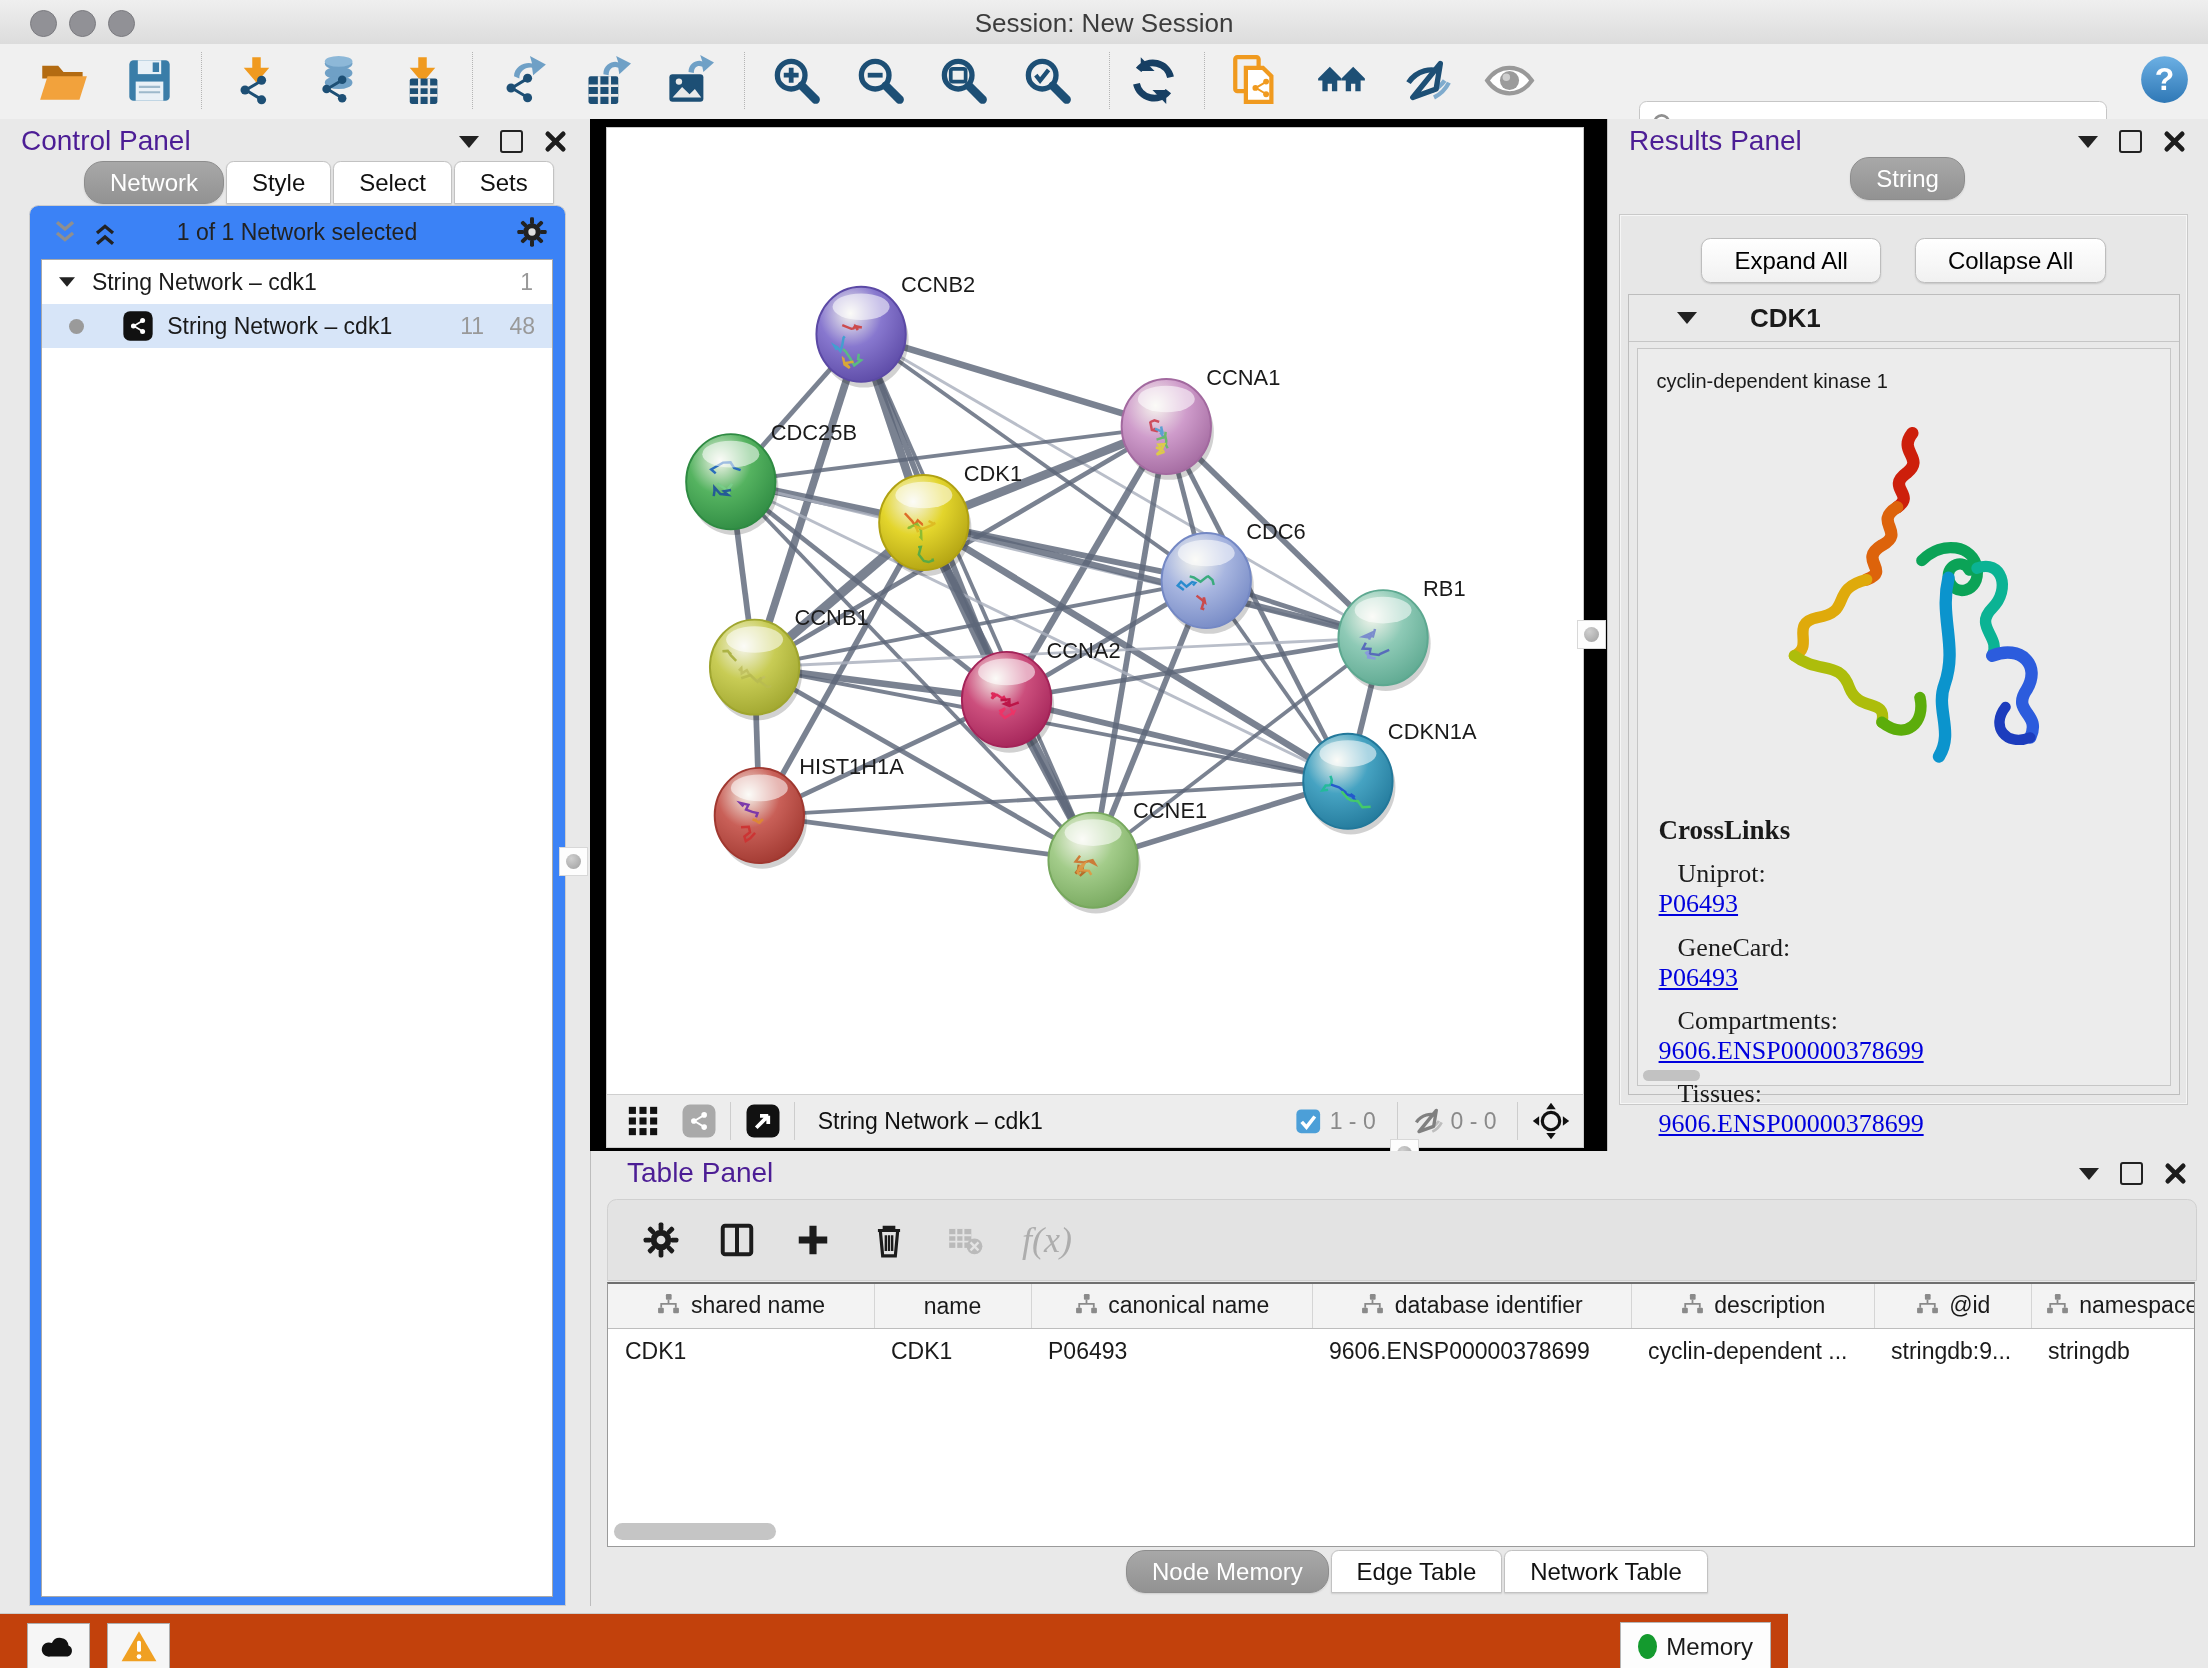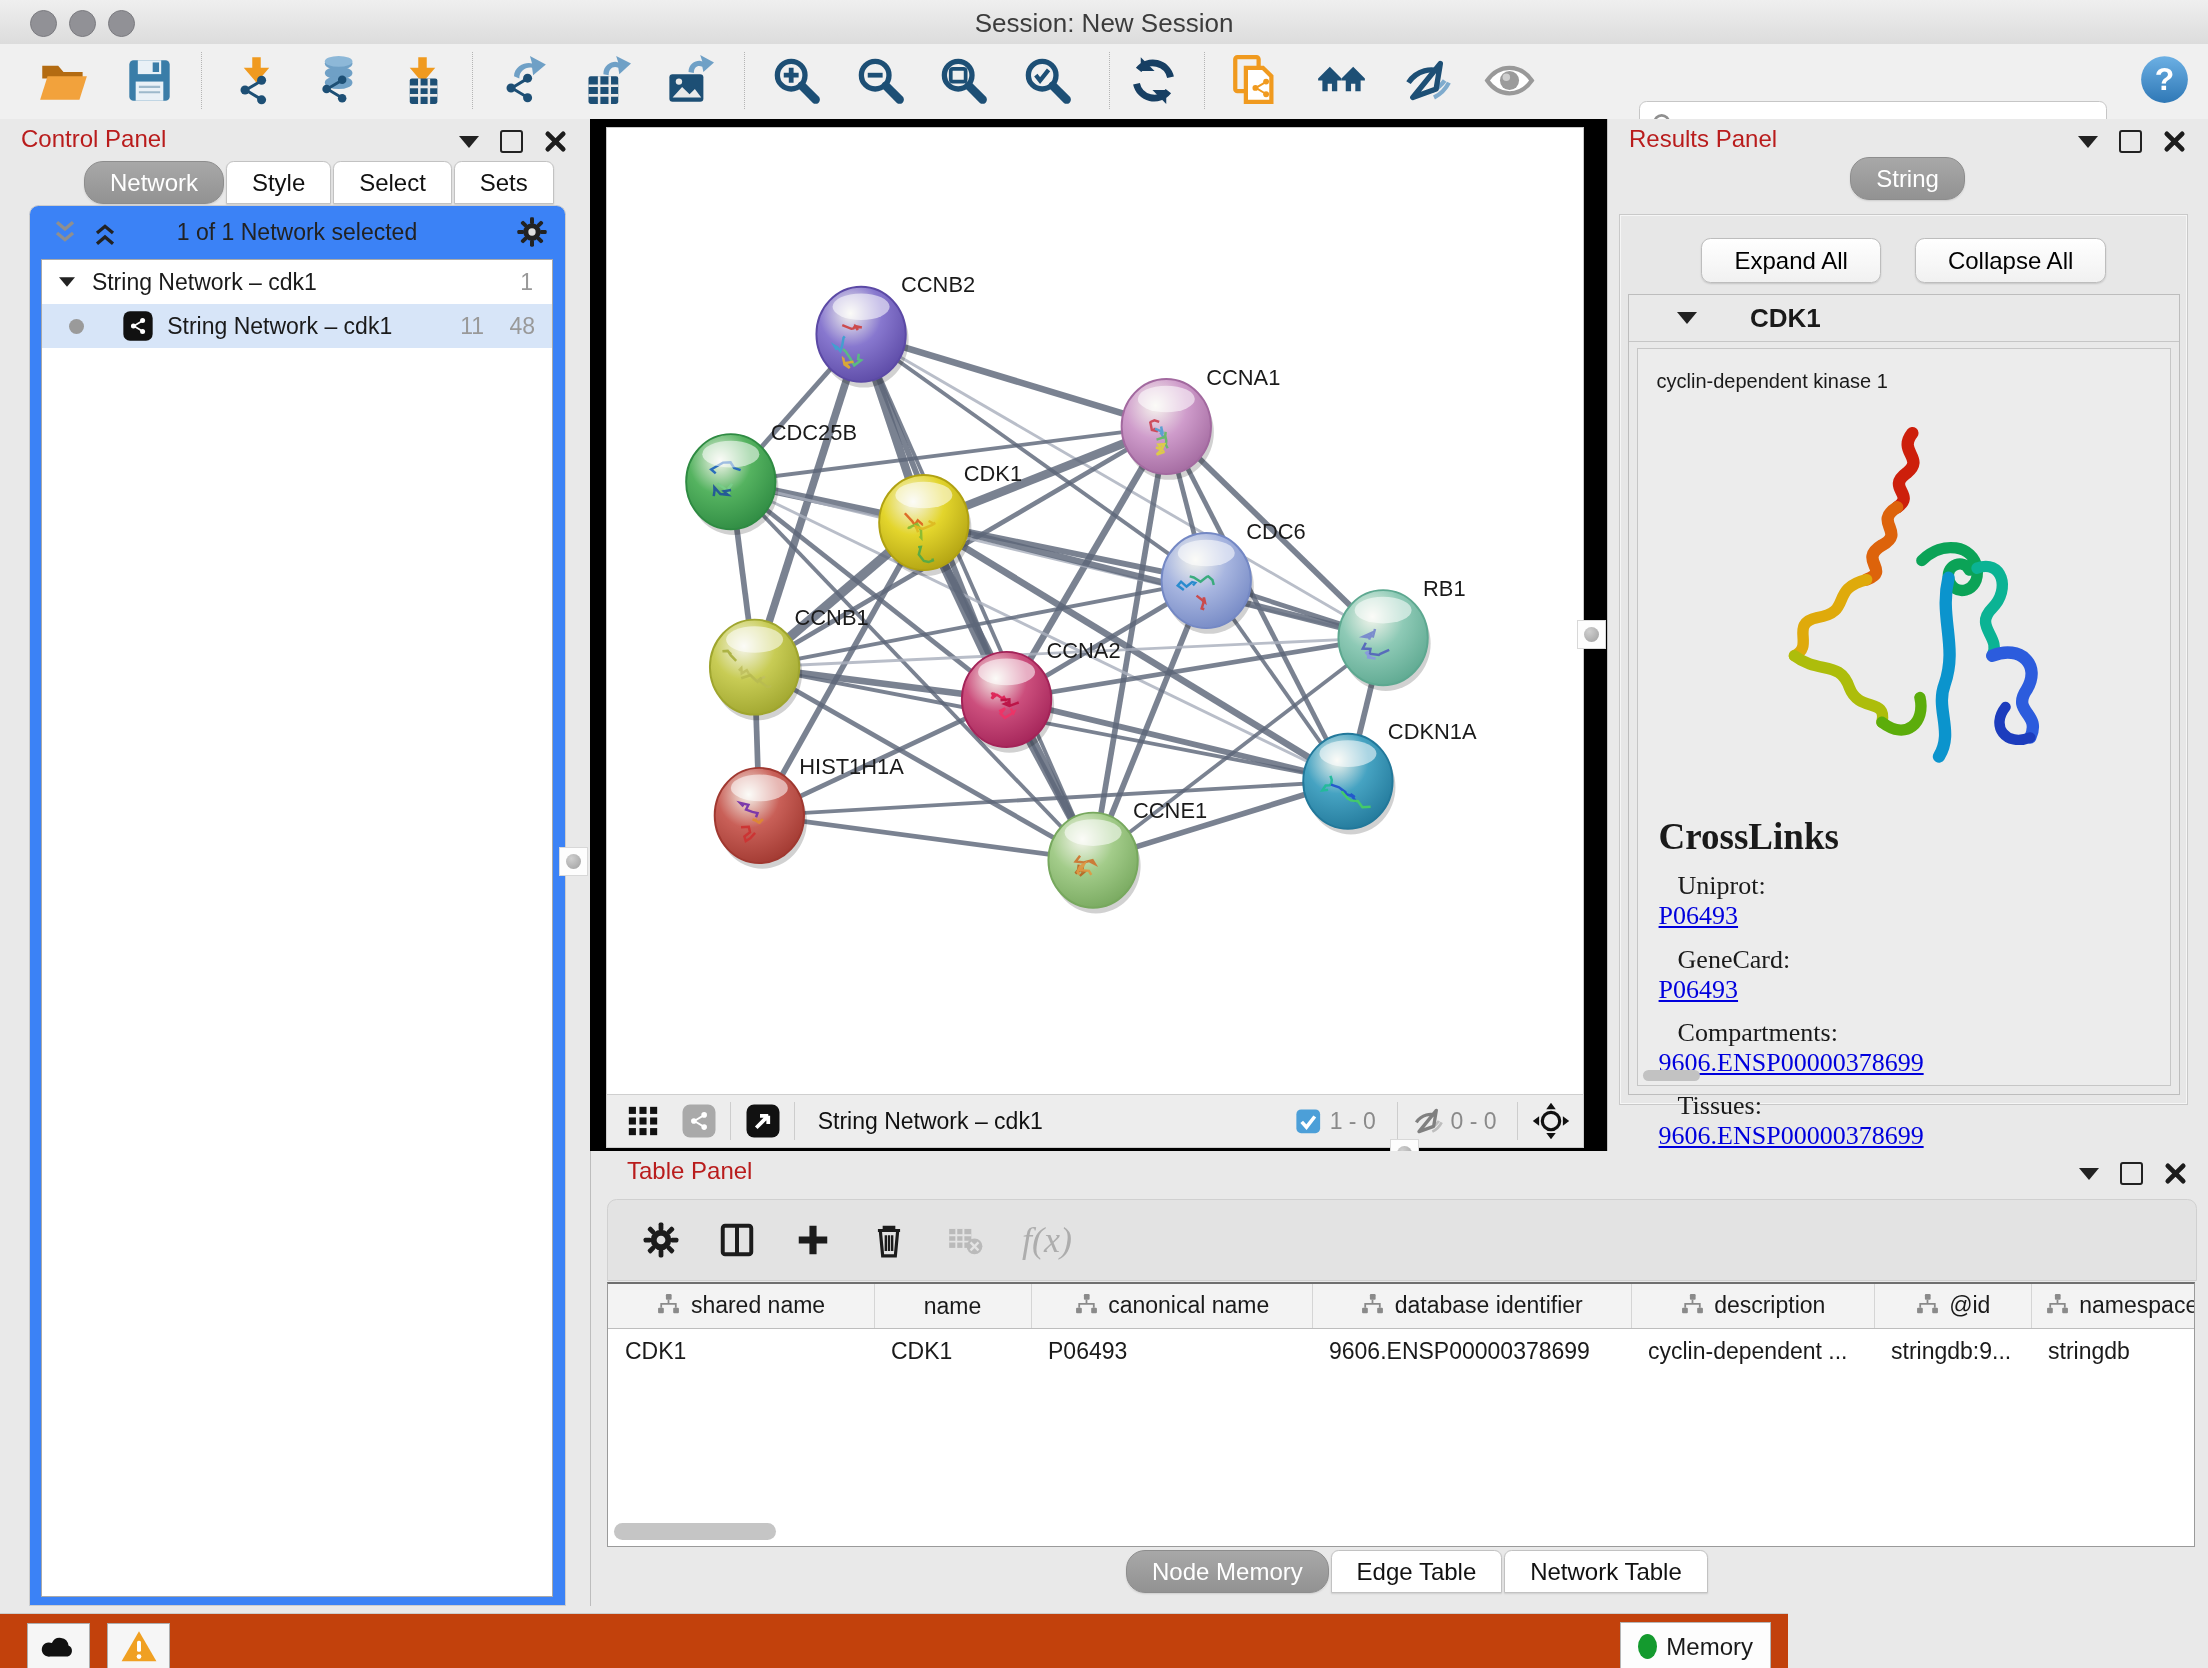--- a/index.html
+++ b/index.html
@@ -15,21 +15,21 @@
   
   #toolbar{left:0;top:44px;width:2208px;height:75px;background:#f0f0f0;border-bottom:1px solid #c4c4c4;}
   .tbico{position:absolute;top:11.4px;width:51px;height:51px;}
   .tbsep{position:absolute;top:7.6px;height:57px;border-left:1.9px dotted #b4b4b4;}
   #searchbox{position:absolute;left:1639px;top:57px;width:466px;height:46px;background:#fff;
              border:1px solid #c6c6c6;border-radius:7.6px;}
   #searchbox svg{position:absolute;left:11.4px;top:9.5px;}
   #searchbox input{position:absolute;left:44px;top:3.8px;width:409px;height:34px;border:none;outline:none;
                    font-size:23px;font-family:inherit;background:transparent;}
   
-  .ptitle{font-size:24px;color:#b91c1c;}
+  .ptitle{font-size:28px;color:#4c1d95;}
   .pctrl{display:flex;gap:21px;align-items:center;}
   .tri{width:0;height:0;border-left:10.5px solid transparent;border-right:10.5px solid transparent;
        border-top:12.4px solid #222;}
   .sq{width:19px;height:19px;border:2.9px solid #222;border-radius:2.9px;}
   
   .tab{display:inline-block;padding:6.7px 25px;font-size:24px;background:#fff;color:#111;
        border:1px solid #c2c2c2;border-radius:7.6px 7.6px 0 0;margin-right:1.9px;box-shadow:0 1px 1.9px rgba(0,0,0,.12);}
   .tab.sel{background:linear-gradient(#a8a8a8,#929292);color:#fff;border-color:#8d8d8d;border-radius:19px;}
   
   #control-panel{left:0;top:119px;width:590px;height:1032px;background:#e9e9e9;border-right:1px solid #bdbdbd;}
@@ -62,21 +62,21 @@
   #rp-buttons{position:absolute;left:0;right:0;top:23px;display:flex;justify-content:center;gap:34px;}
   .rbtn{background:linear-gradient(#ffffff,#f1f1f1);border:1px solid #bdbdbd;border-radius:9.5px;
         font-size:24px;padding:7.6px 32px;box-shadow:0 1px 1.9px rgba(0,0,0,.15);}
   #rp-section{position:absolute;left:7.6px;right:7.6px;top:79px;bottom:9.5px;border:1px solid #bdbdbd;background:#e9e9e9;}
   #rp-sechead{height:46px;display:flex;align-items:center;border-bottom:1px solid #c6c6c6;}
   #rp-gene{font-size:26px;font-weight:bold;margin-left:53px;}
   #rp-content{position:absolute;left:7.6px;right:7.6px;top:53px;bottom:7.6px;border:1px solid #c6c6c6;background:#ececec;}
   #rp-desc{font-size:20px;margin:21px 0 0 19px;}
   #protein{position:absolute;left:124px;top:67px;}
   #xl{position:absolute;left:21px;top:466px;font-family:"Liberation Serif",serif;}
-  #xl-title{font-size:37px;font-weight:bold;}
+  #xl-title{font-size:27px;font-weight:bold;}
   .xlrow{display:flex;margin-top:13.3px;font-size:26px;flex-direction:column;}
   .xlrow .l{width:238px;margin-left:19px;}
   .xlrow a{color:#0000dd;text-decoration:underline;}
   #rp-hscroll{position:absolute;left:5.7px;bottom:3.8px;width:57px;height:11.4px;border-radius:5.7px;background:#c2c2c2;}
   
   #table-panel{left:590px;top:1151px;width:1619px;height:455px;background:#e9e9e9;border-left:1px solid #bdbdbd;}
   #tp-toolbar{position:absolute;left:16px;top:48px;width:1590px;height:82px;background:#e3e3e3;
               border:1px solid #d0d0d0;border-radius:9.5px 9.5px 0 0;display:flex;align-items:center;gap:38px;padding-left:34px;box-sizing:border-box;}
   #tp-box{position:absolute;left:16px;top:131px;width:1586px;height:262px;background:#fff;
           border:1px solid #9a9a9a;border-top:2.9px solid #6f6f6f;overflow:hidden;}

